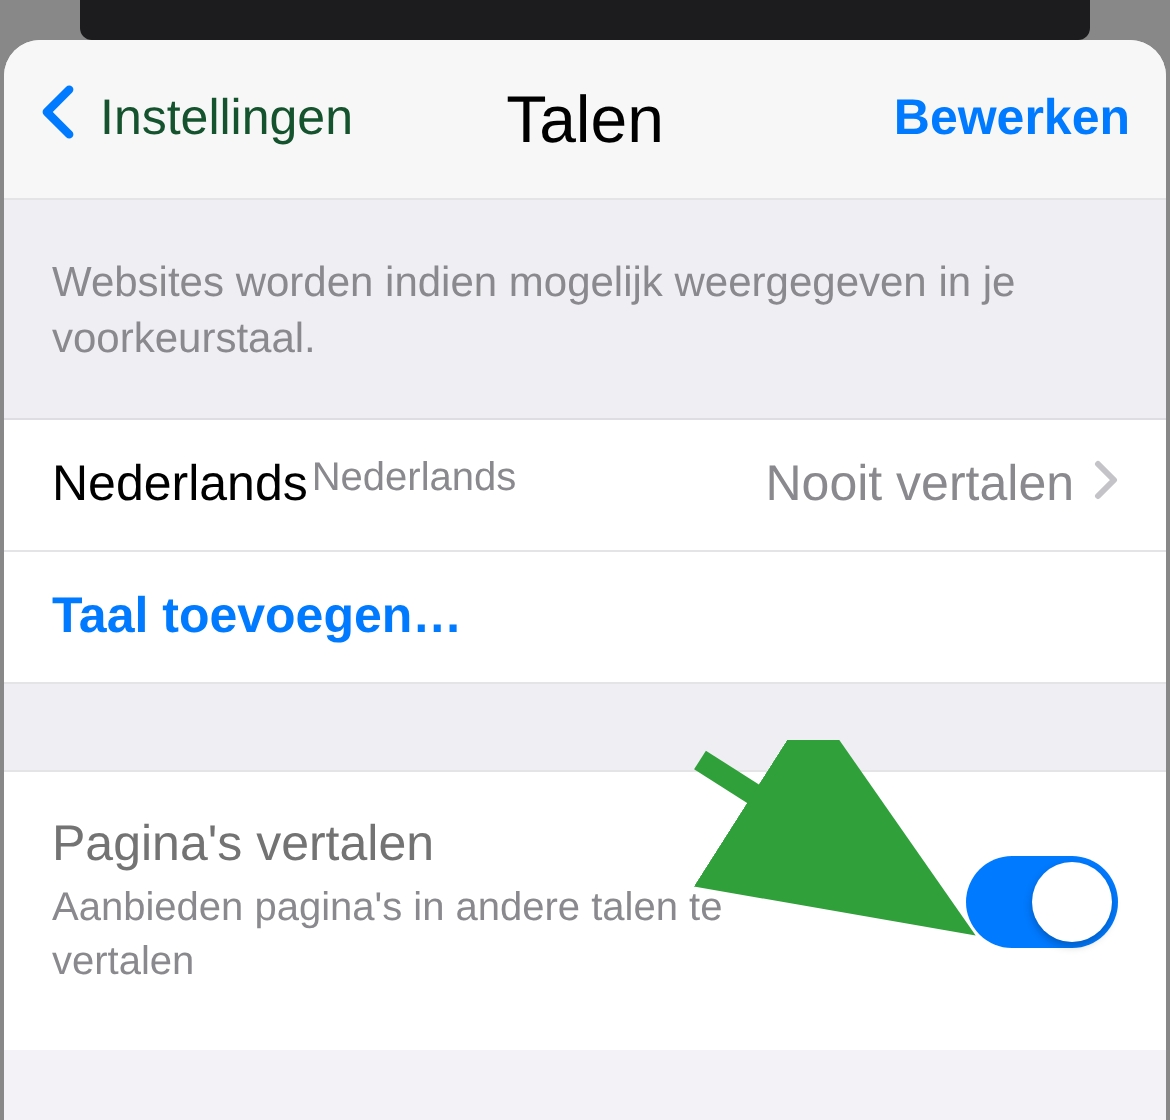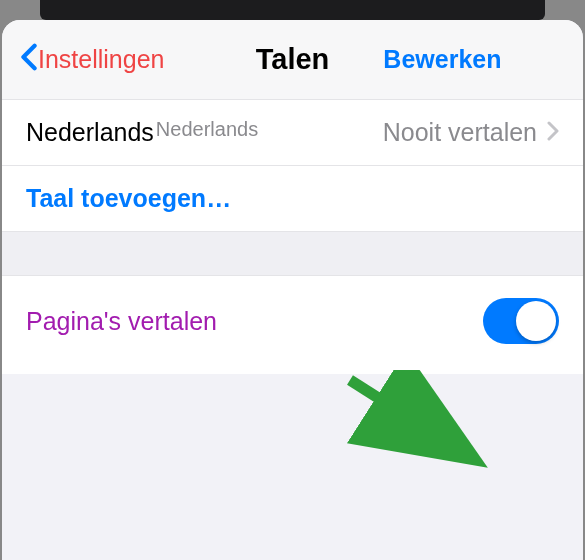--- a/index.html
+++ b/index.html
@@ -36,40 +36,40 @@
       align-items: center;
       justify-content: space-between;
       height: 80px;
       padding: 0 18px;
       background: #f7f7f8;
       border-bottom: 1px solid #e4e4e7;
     }
     .nav-back {
       display: flex;
       align-items: center;
-      color: #ef4444;
+      color: #14532d;
       font-size: 25px;
       font-weight: 400;
-      gap: 0;
+      gap: 12px;
       flex: 1;
     }
     .nav-back svg { width: 18px; height: 28px; }
     .nav-title {
-      font-size: 29px;
-      font-weight: 700;
+      font-size: 33px;
+      font-weight: 400;
       color: #000;
       flex: 1;
       text-align: center;
     }
     .nav-right {
       color: #007aff;
       font-size: 25px;
       font-weight: 600;
       flex: 1;
-      text-align: left;
+      text-align: right;
     }
     .section-header {
       padding: 28px 24px 24px 24px;
       font-size: 21px;
       color: #8a8a8e;
       line-height: 1.35;
       background: #efeff3;
       border-bottom: 1px solid #dedee2;
     }
     .row {
@@ -116,21 +116,21 @@
       align-items: center;
       padding: 22px 24px 30px 24px;
       background: #fff;
     }
     .toggle-labels {
       display: flex;
       flex-direction: column;
       gap: 4px;
       max-width: 340px;
     }
-    .toggle-title { font-size: 25px; color: #a21caf; }
+    .toggle-title { font-size: 25px; color: #737373; }
     .toggle-sub { font-size: 20px; color: #8a8a8e; line-height: 1.35; }
     .switch {
       width: 76px;
       height: 46px;
       border-radius: 23px;
       background: #007aff;
       position: relative;
     }
     .switch .knob {
       position: absolute;
@@ -160,20 +160,21 @@
         <svg viewBox="0 0 12 20" fill="none">
           <path d="M10 2 L2 10 L10 18" stroke="#007aff" stroke-width="3" stroke-linecap="round" stroke-linejoin="round"></path>
         </svg>
       </span>
       <span>Instellingen</span>
     </div>
     <div class="nav-title">Talen</div>
     <div class="nav-right">Bewerken</div>
   </div>
 
+  <div class="section-header">Websites worden indien mogelijk weergegeven in je voorkeurstaal.</div>
 
   <div class="row">
     <div class="row-labels">
       <div class="row-title">Nederlands</div>
       <div class="row-sub">Nederlands</div>
     </div>
     <div class="spacer"></div>
     <div class="row-detail">Nooit vertalen</div>
     <span class="chevron">
       <svg viewBox="0 0 12 20" fill="none">
@@ -184,20 +185,21 @@
 
   <div class="row">
     <div class="row-link">Taal toevoegen…</div>
   </div>
 
   <div class="section-gap"></div>
 
   <div class="toggle-row">
     <div class="toggle-labels">
       <div class="toggle-title">Pagina's vertalen</div>
+      <div class="toggle-sub">Aanbieden pagina's in andere talen te vertalen</div>
     </div>
     <div class="spacer"></div>
     <div class="switch">
       <div class="knob"></div>
     </div>
   </div>
 
 </div>
 
 <svg class="arrow-overlay" style="left:340px; top:370px;" width="160" height="110">

